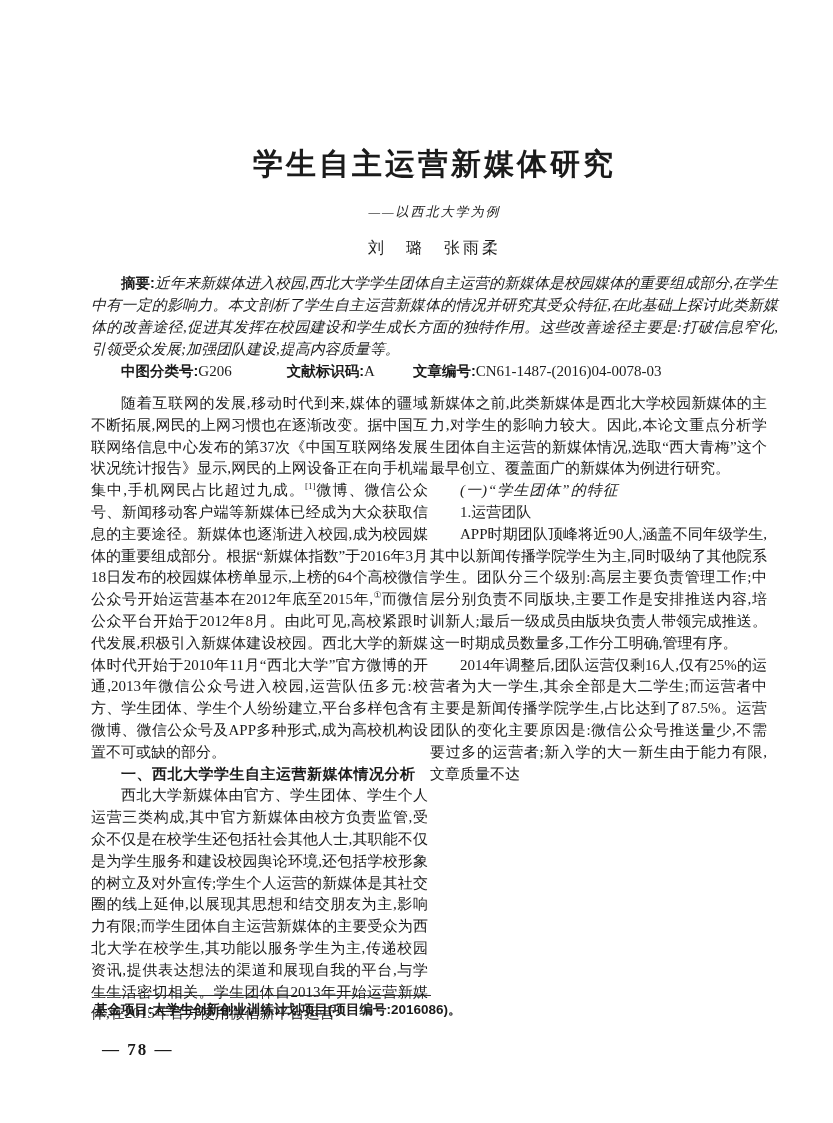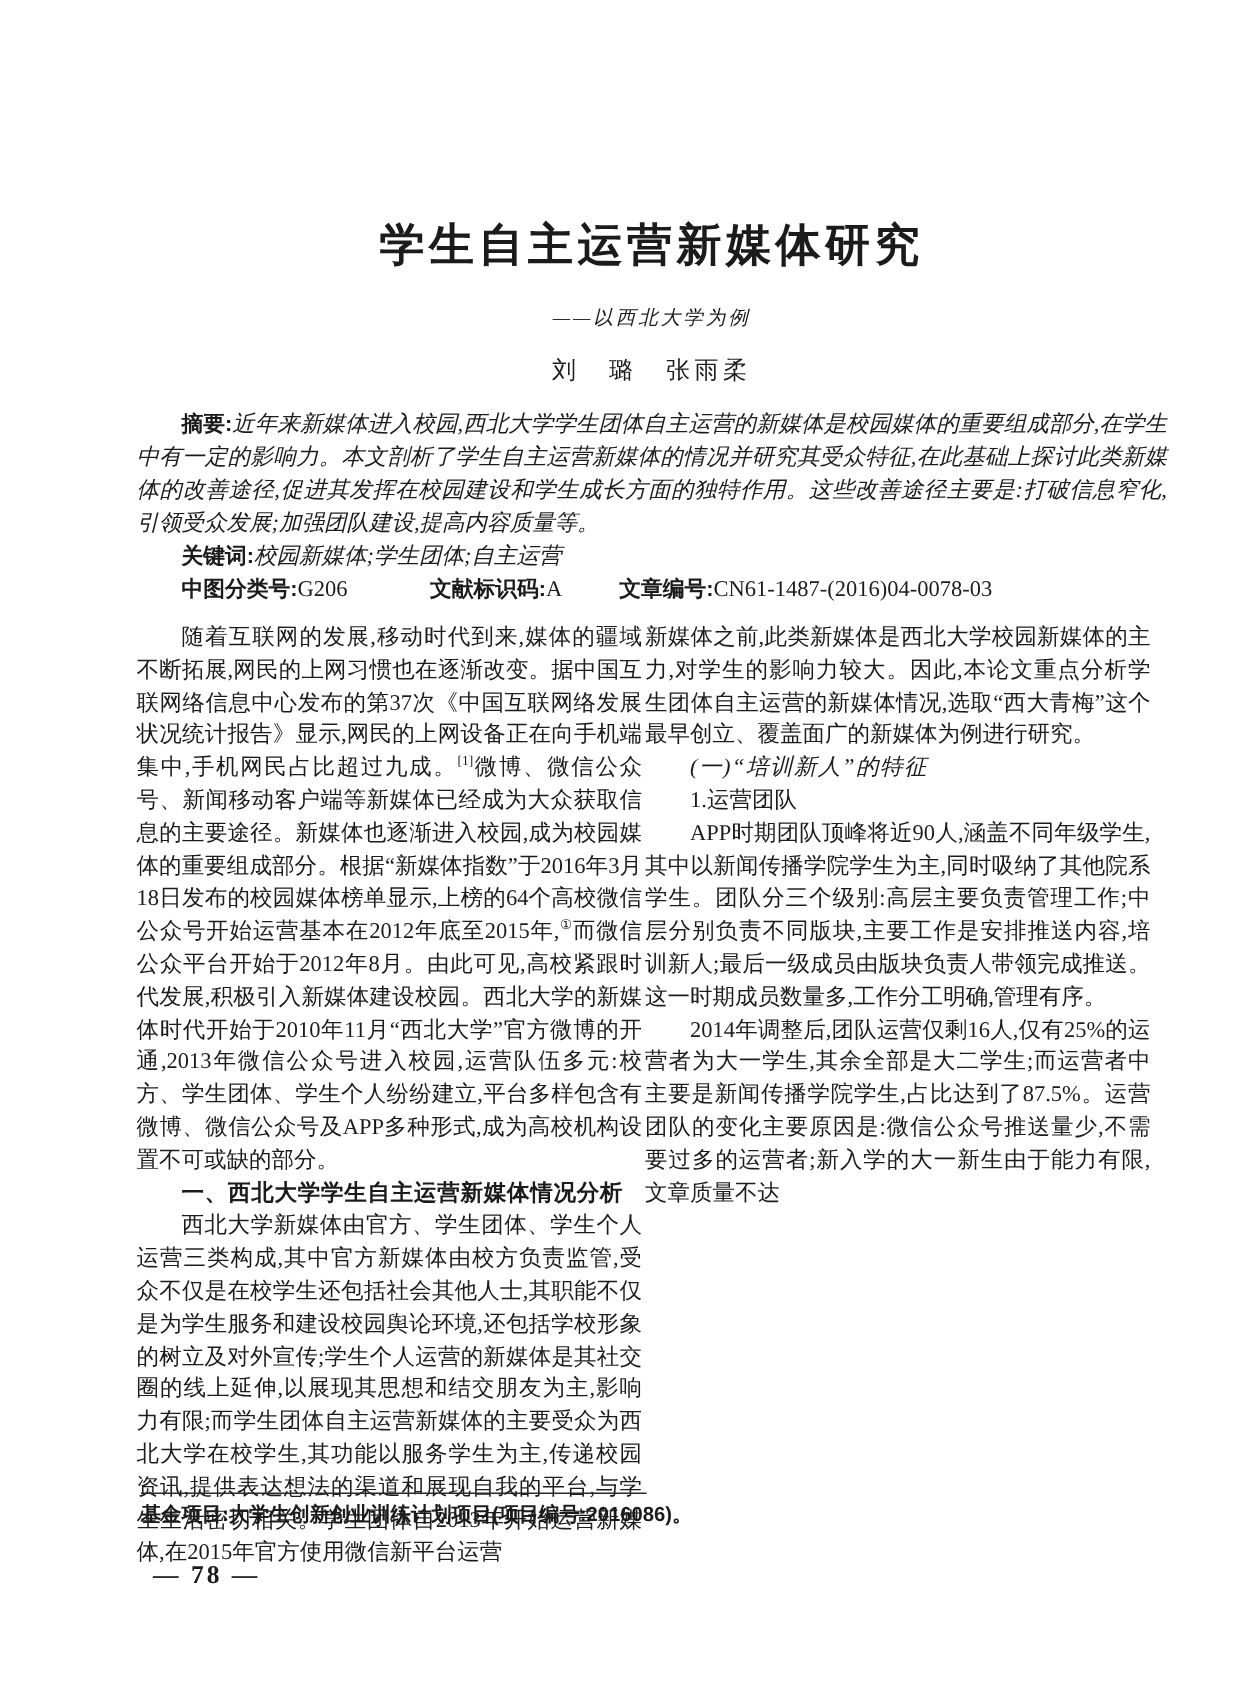--- a/index.html
+++ b/index.html
@@ -154,41 +154,38 @@
 <div class="page">
 
   <h1 class="title">学生自主运营新媒体研究</h1>
   <div class="subtitle">——以西北大学为例</div>
   <div class="authors">刘　璐　张雨柔</div>
 
   <p class="abstract">
     <span class="meta-label">摘要:</span><span>近年来新媒体进入校园,西北大学学生团体自主运营的新媒体是校园媒体的重要组成部分,在学生中有一定的影响力。本文剖析了学生自主运营新媒体的情况并研究其受众特征,在此基础上探讨此类新媒体的改善途径,促进其发挥在校园建设和学生成长方面的独特作用。这些改善途径主要是:打破信息窄化,引领受众发展;加强团队建设,提高内容质量等。</span>
   </p>
 
-  <p class="keywords">
-    <span class="meta-label">关键词:</span><span>校园新媒体;学生团体;自主运营</span>
-  </p>
 
   <p class="classline">
     <span class="item-1"><span class="meta-label">中图分类号:</span><span class="val">G206</span></span><span class="item-2"><span class="meta-label">文献标识码:</span><span class="val">A</span></span><span><span class="meta-label">文章编号:</span><span class="val">CN61-1487-(2016)04-0078-03</span></span>
   </p>
 
   <div class="columns">
 
     <div class="col">
       <p class="para indent">
         <span>随着互联网的发展,移动时代到来,媒体的疆域不断拓展,网民的上网习惯也在逐渐改变。据中国互联网络信息中心发布的第37次《中国互联网络发展状况统计报告》显示,网民的上网设备正在向手机端集中,手机网民占比超过九成。</span><sup class="note">[1]</sup><span>微博、微信公众号、新闻移动客户端等新媒体已经成为大众获取信息的主要途径。新媒体也逐渐进入校园,成为校园媒体的重要组成部分。根据“新媒体指数”于2016年3月18日发布的校园媒体榜单显示,上榜的64个高校微信公众号开始运营基本在2012年底至2015年,</span><sup class="note">①</sup><span>而微信公众平台开始于2012年8月。由此可见,高校紧跟时代发展,积极引入新媒体建设校园。西北大学的新媒体时代开始于2010年11月“西北大学”官方微博的开通,2013年微信公众号进入校园,运营队伍多元:校方、学生团体、学生个人纷纷建立,平台多样包含有微博、微信公众号及APP多种形式,成为高校机构设置不可或缺的部分。</span>
       </p>
       <h2 class="h-sec">一、西北大学学生自主运营新媒体情况分析</h2>
       <p class="para indent">西北大学新媒体由官方、学生团体、学生个人运营三类构成,其中官方新媒体由校方负责监管,受众不仅是在校学生还包括社会其他人士,其职能不仅是为学生服务和建设校园舆论环境,还包括学校形象的树立及对外宣传;学生个人运营的新媒体是其社交圈的线上延伸,以展现其思想和结交朋友为主,影响力有限;而学生团体自主运营新媒体的主要受众为西北大学在校学生,其功能以服务学生为主,传递校园资讯,提供表达想法的渠道和展现自我的平台,与学生生活密切相关。学生团体自2013年开始运营新媒体,在2015年官方使用微信新平台运营</p>
     </div>
 
     <div class="col">
       <p class="para">新媒体之前,此类新媒体是西北大学校园新媒体的主力,对学生的影响力较大。因此,本论文重点分析学生团体自主运营的新媒体情况,选取“西大青梅”这个最早创立、覆盖面广的新媒体为例进行研究。</p>
-      <p class="subhead-kai">(一)“培训新人”的特征</p>
+      <p class="subhead-kai">(一)“学生团体”的特征</p>
       <p class="subhead-num">1.运营团队</p>
       <p class="para indent">APP时期团队顶峰将近90人,涵盖不同年级学生,其中以新闻传播学院学生为主,同时吸纳了其他院系学生。团队分三个级别:高层主要负责管理工作;中层分别负责不同版块,主要工作是安排推送内容,培训新人;最后一级成员由版块负责人带领完成推送。这一时期成员数量多,工作分工明确,管理有序。</p>
       <p class="para indent">2014年调整后,团队运营仅剩16人,仅有25%的运营者为大一学生,其余全部是大二学生;而运营者中主要是新闻传播学院学生,占比达到了87.5%。运营团队的变化主要原因是:微信公众号推送量少,不需要过多的运营者;新入学的大一新生由于能力有限,文章质量不达</p>
     </div>
 
   </div>
 
   <div class="footnote-wrap">
     <div class="footnote-rule"></div>
     <div class="footnote-text">基金项目:大学生创新创业训练计划项目(项目编号:2016086)。</div>

